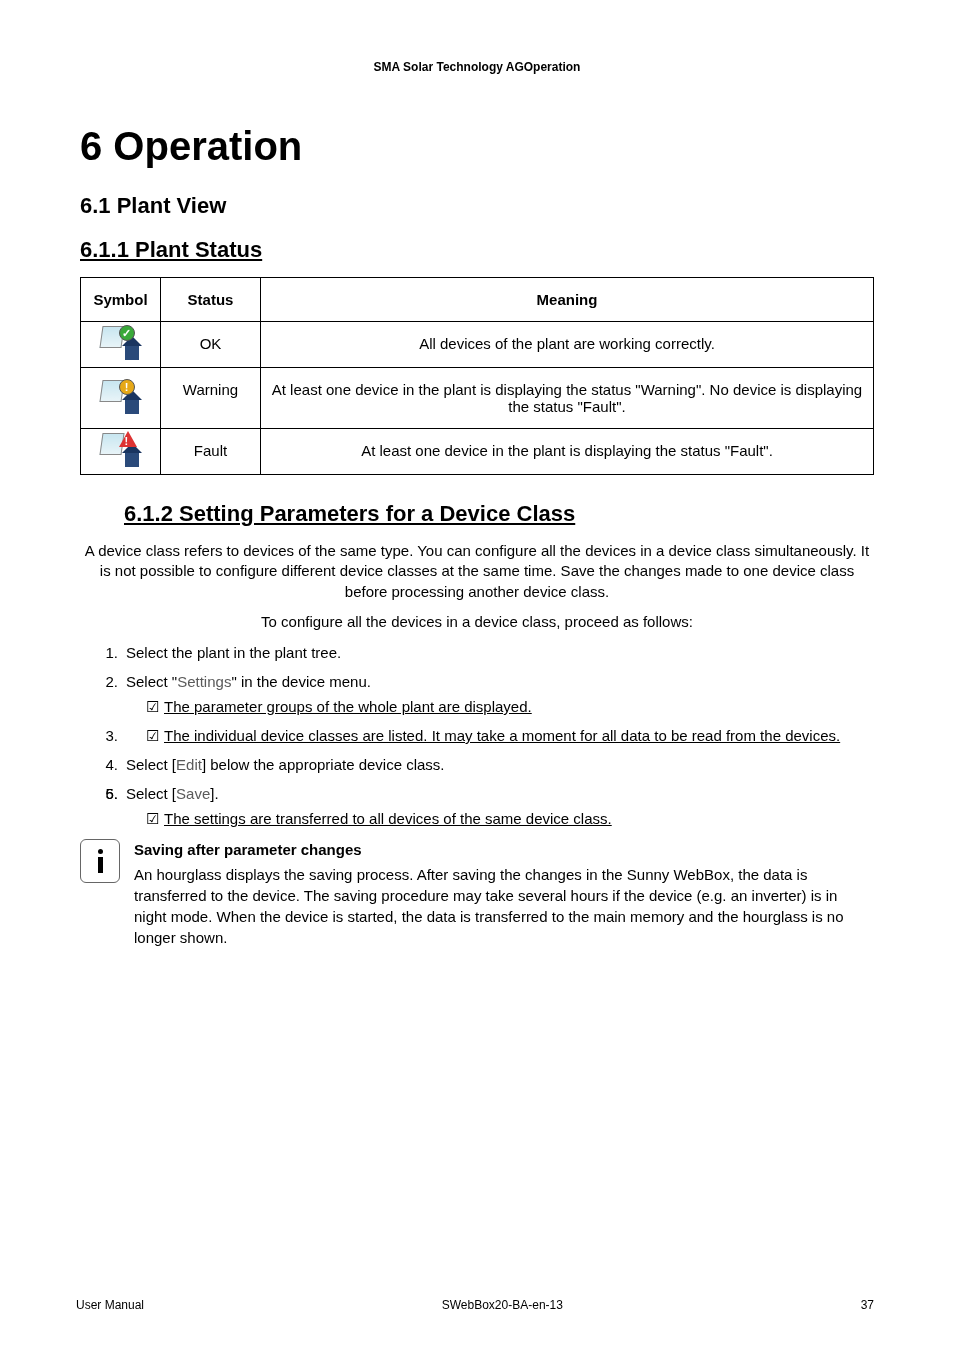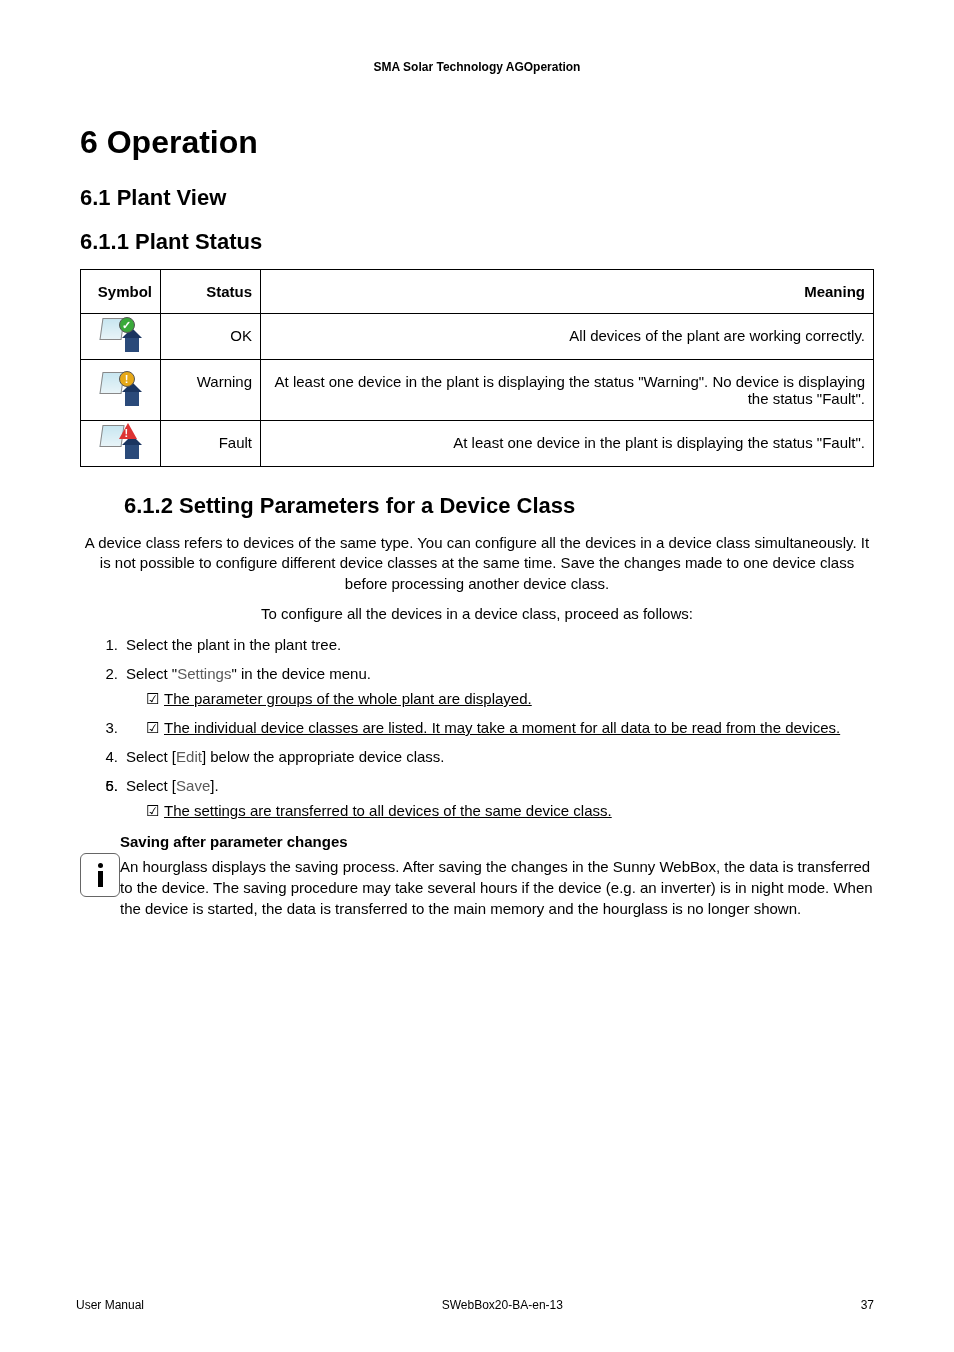--- a/index.html
+++ b/index.html
@@ -12,33 +12,33 @@
       color: #000;
       position: relative;
     }
     .header-row {
       display: flex;
       justify-content: center;
       font-size: 12px;
       font-weight: bold;
       margin-bottom: 50px;
     }
-    h1 { font-size: 32px; font-weight: bold; margin-bottom: 24px; }
+    h1 { font-size: 40px; font-weight: bold; margin-bottom: 24px; }
     h2 { font-size: 22px; font-weight: bold; margin-bottom: 18px; }
-    h3 { font-size: 22px; font-weight: bold; margin-bottom: 14px; }
+    h3 { font-size: 22px; font-weight: bold; margin-bottom: 14px; text-decoration: underline; }
     .h3-spaced { margin-top: 26px; margin-bottom: 14px; margin-left: 44px; }
     table {
       border-collapse: collapse;
       width: 100%;
       margin-bottom: 10px;
     }
     th, td {
       border: 1px solid #000;
       padding: 13px 8px;
-      text-align: right;
+      text-align: center;
       vertical-align: top;
       font-size: 15px;
     }
     th { font-weight: bold; }
     td.symbol-cell { width: 80px; text-align: center; vertical-align: middle; padding: 4px; }
     td.status-cell { width: 100px; }
     .plant-icon { display: inline-block; position: relative; width: 40px; height: 34px; }
     .panel-back {
       position: absolute; left: 0; top: 0; width: 22px; height: 22px;
       background: linear-gradient(180deg, #c8e6f0, #e8f4f8);
@@ -73,21 +73,21 @@
     }
     p.body { font-size: 15px; line-height: 1.35; margin-bottom: 10px; text-align: center; }
     ol.steps { list-style: none; padding-left: 24px; font-size: 15px; }
     ol.steps > li { margin-bottom: 8px; line-height: 1.4; position: relative; padding-left: 22px; }
     ol.steps > li .num { position: absolute; left: -10px; width: 24px; text-align: right; }
     .chk { display: inline-block; width: 14px; margin-right: 4px; }
     .subline { padding-left: 20px; margin-top: 4px; display: flex; align-items: flex-start; }
     .subline-text { flex: 1; text-decoration: underline; }
     .ui-text { color: #5a5a5a; }
     .info-box {
-      display: flex; margin-top: 10px; font-size: 15px; line-height: 1.4; align-items: center;
+      display: flex; gap: 14px; margin-top: 10px; font-size: 15px; line-height: 1.4;
     }
     .info-icon-box {
       border: 1px solid #666; border-radius: 6px; width: 40px; height: 44px;
       display: flex; align-items: center; justify-content: center;
       font-family: Georgia, serif; font-size: 26px; font-weight: bold;
       flex-shrink: 0;
     }
     .info-dot { width: 5px; height: 5px; background: #000; border-radius: 50%; margin-bottom: 3px; }
     .info-stem { width: 5px; height: 16px; background: #000; }
     .info-i { display: flex; flex-direction: column; align-items: center; }

